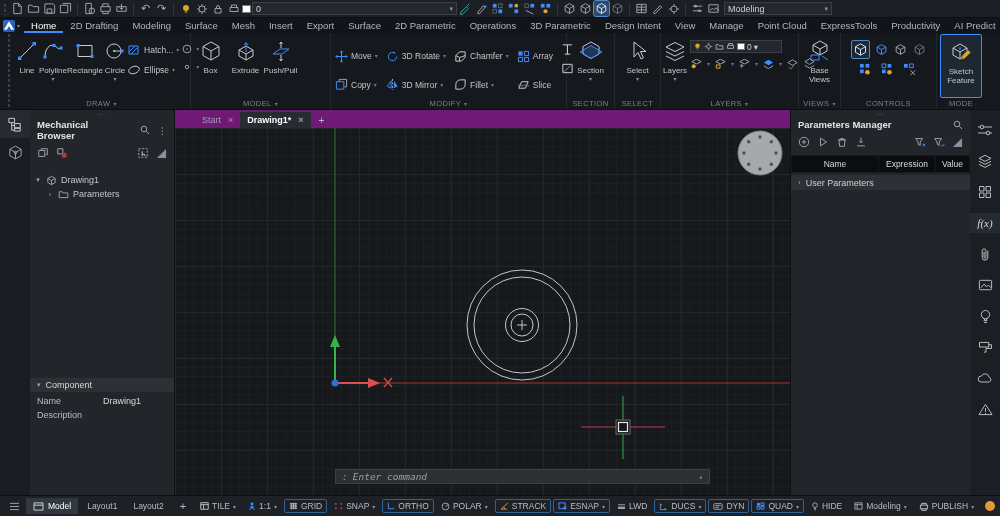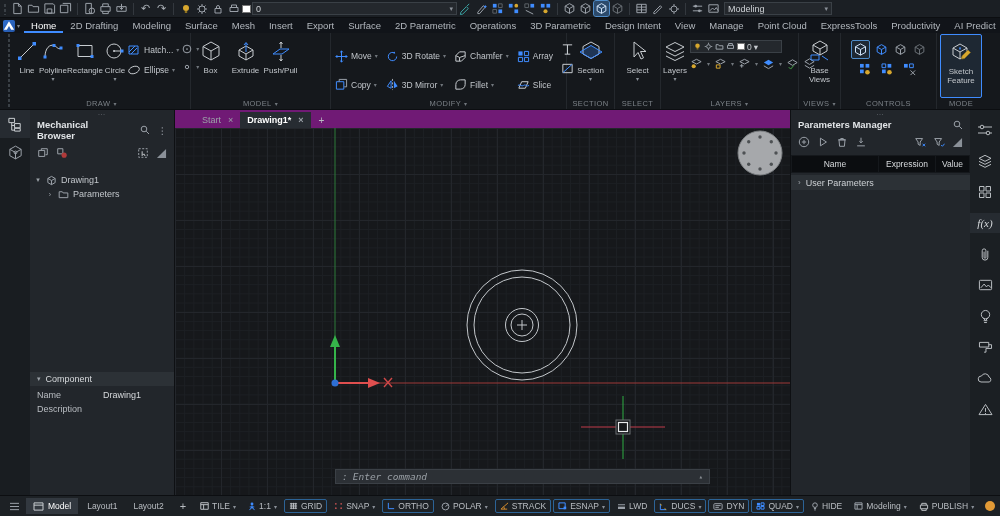--- a/index.html
+++ b/index.html
@@ -59,21 +59,21 @@
   .browser{position:absolute;left:30px;top:110px;width:145px;bottom:21px;background:#22262b;border-right:1px solid #0e1013}
   .handle{position:absolute;left:0;right:0;top:0;text-align:center;font-size:8px;color:#6c7278;line-height:6px;letter-spacing:1px}
   .phead{display:flex;align-items:center;padding:9px 7px 4px;font-size:9.5px;font-weight:bold;color:#e1e4e7;gap:8px}
   .phead .sp{flex:1}
   .ptools{display:flex;align-items:center;gap:7px;padding:2px 7px 4px}
   .ptools .sp{flex:1}
   .tree{font-size:9px;color:#c2c6cb;padding:10px 4px 0}
   .trow{display:flex;align-items:center;gap:4px;height:14px}
   .trow .tw{width:8px;text-align:center;font-size:7px;color:#9aa0a6}
   .indent{margin-left:12px}
-  .comp{position:absolute;left:0;right:0;top:262px}
+  .comp{position:absolute;left:0;right:0;top:268px}
   .comp-head{background:#2c3136;height:14px;display:flex;align-items:center;gap:5px;padding:0 7px;font-size:9px;color:#d6d9dc}
   .comp-row{display:grid;grid-template-columns:66px 1fr;padding:4px 7px 0;font-size:9px;color:#b9bdc2}
   .comp-row .val{color:#d6d9dc}
 
   
   .doctabs{position:absolute;left:175px;top:110px;width:615px;height:18px;background:#701a75;display:flex;align-items:flex-end;padding-left:20px}
   .dtab{height:16px;display:flex;align-items:center;gap:7px;padding:0 7px;font-size:9px;color:#9ba1a8}
   .dtab.active{background:#272c32;color:#fff;font-weight:bold}
   .dtab .x{font-size:9px;color:#9ba1a8}
   .dplus{height:16px;display:flex;align-items:center;padding:0 8px;color:#b9bdc2}

